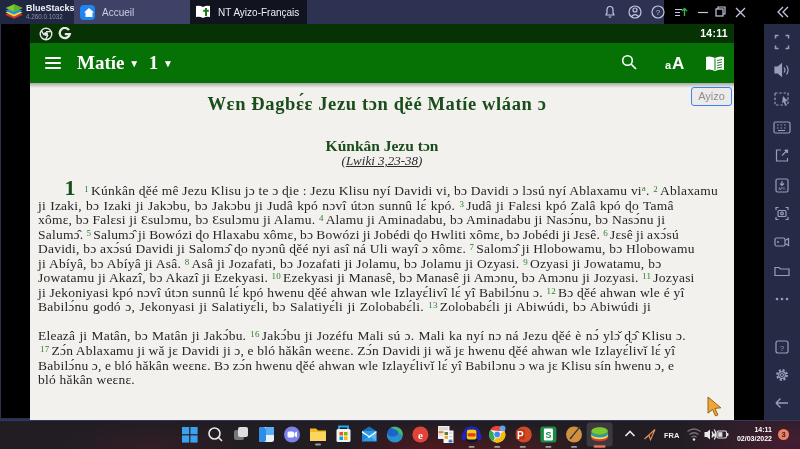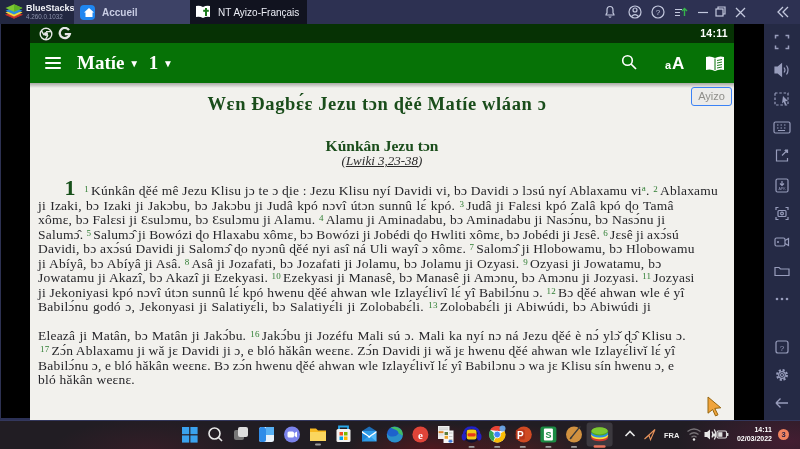--- a/index.html
+++ b/index.html
@@ -1,29 +1,29 @@
 <!DOCTYPE html>
 <html><head>
 <meta charset="utf-8">
 <style>
   html,body{margin:0;padding:0;}
   body{width:800px;height:449px;overflow:hidden;position:relative;background:#000;
        font-family:"Liberation Sans",sans-serif;}
   .abs{position:absolute;}
   
-  #titlebar{left:0;top:0;width:800px;height:24px;background:#2d3152;}
+  #titlebar{left:0;top:0;width:664px;height:24px;background:#2d3152;}
   #logoarea{left:0;top:0;width:74px;height:24px;background:#222741;}
   #bslogo{left:4px;top:3px;}
   #bsname{left:26px;top:3px;color:#f2f3f8;font-size:9px;font-weight:bold;letter-spacing:0;}
   #bsver{left:26px;top:13px;color:#8d93ad;font-size:6.3px;}
   .tab{top:0;height:24px;display:flex;align-items:center;}
   #tab1{left:74px;width:116px;background:#3d4266;}
   #tab2{left:190px;width:117px;background:#11131f;}
   #homeicon{left:80px;top:4.5px;width:15px;height:15px;background:#1f86f0;border-radius:4px;}
-  #tab1 span{margin-left:28px;color:#c9cde4;font-size:10px;font-weight:bold;}
+  #tab1 span{margin-left:28px;color:#c9cde4;font-size:10px;}
   #tab2 span{margin-left:28px;color:#eceef6;font-size:10px;}
   
   #leftstrip{left:0;top:24px;width:30px;height:396px;background:#000;border-left:1px solid #2d3152;border-bottom:2px solid #2b3055;box-sizing:border-box;}
   #screen{left:30px;top:24px;width:704px;height:396px;background:#f2f1ed;}
   #statusbar{left:0;top:0;width:704px;height:19px;background:#063204;}
   #sbtime{right:6px;top:3px;color:#fff;font-size:10.5px;font-weight:bold;letter-spacing:0.3px;}
   #appbar{left:0;top:19px;width:704px;height:40px;background:#067206;}
   #content{left:0;top:59px;width:704px;height:337px;background:#f2f1ed;overflow:hidden;}
   #contshadow{left:0;top:0;width:704px;height:5px;background:linear-gradient(rgba(0,0,0,0.30),rgba(0,0,0,0));}
   #ayizo{right:2px;top:4px;width:39px;height:17px;background:#ecebe9;border:1px solid #3b82f6;

